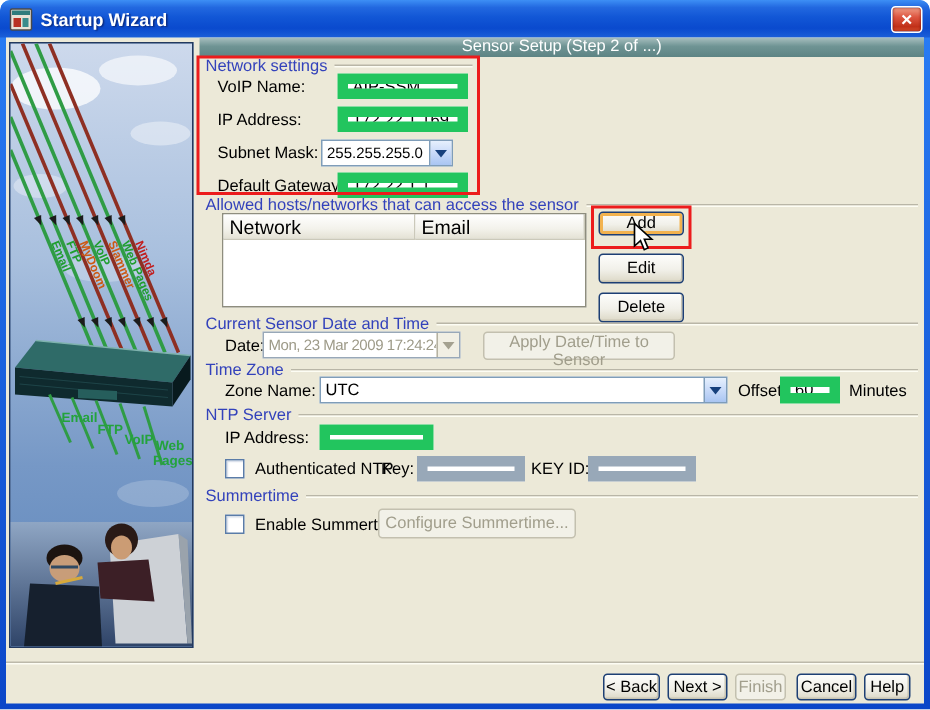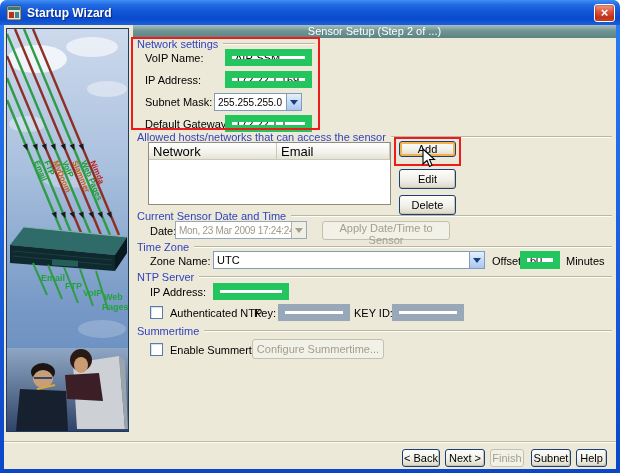--- a/index.html
+++ b/index.html
@@ -318,17 +318,17 @@
     </div>
 
     <span class="cb" style="left:146px; top:318px;"></span>
     <span class="lbl" style="left:166px; top:319px;">Enable Summertime</span>
     <button class="btn disabled" style="left:248px; top:314px; width:132px; height:20px;">Configure Summertime...</button>
 
     <div class="separator"></div>
     <button class="btn" style="left:398px; top:424px; width:38px; height:18px;">&lt; Back</button>
     <button class="btn" style="left:441px; top:424px; width:40px; height:18px;">Next &gt;</button>
     <button class="btn disabled" style="left:486px; top:424px; width:34px; height:18px;">Finish</button>
-    <button class="btn" style="left:527px; top:424px; width:40px; height:18px;">Subnet</button>
+    <button class="btn" style="left:527px; top:424px; width:40px; height:18px;">Cancel</button>
     <button class="btn" style="left:572px; top:424px; width:31px; height:18px;">Help</button>
 
   </div>
 </div>
 
 </body></html>

